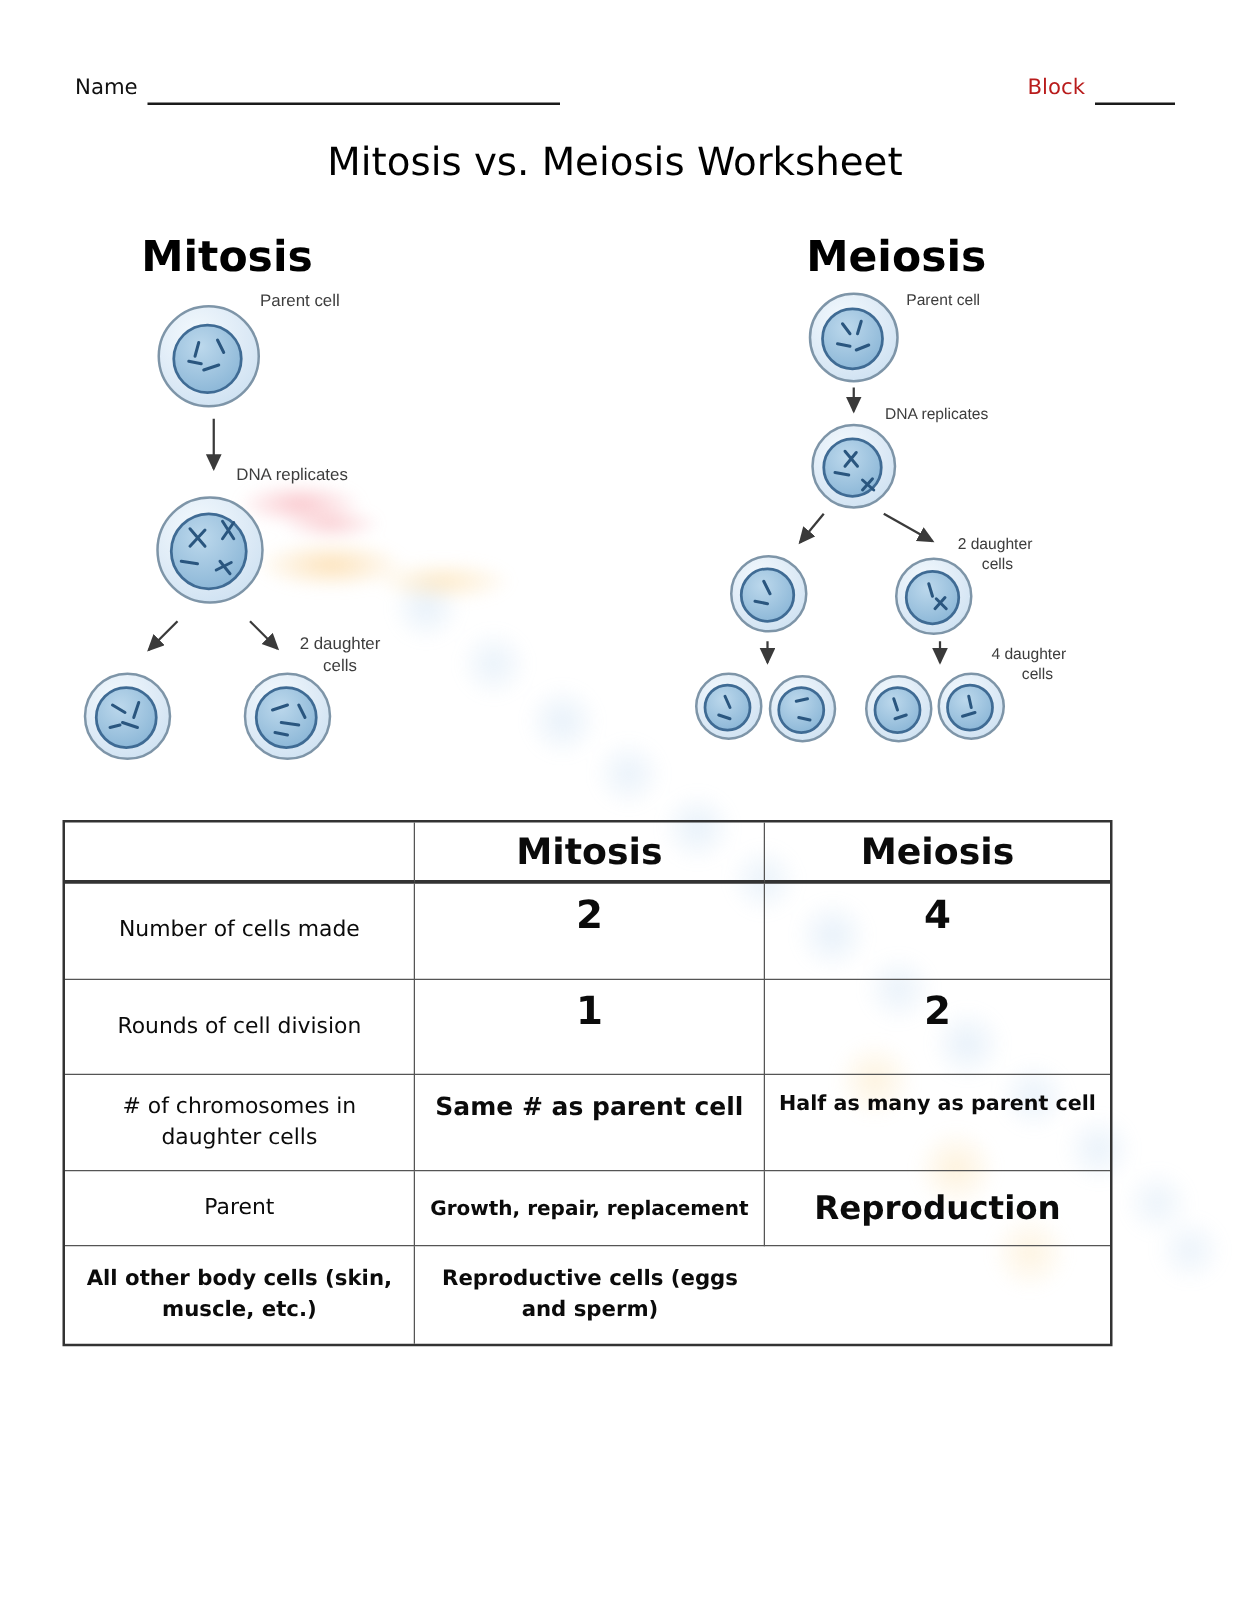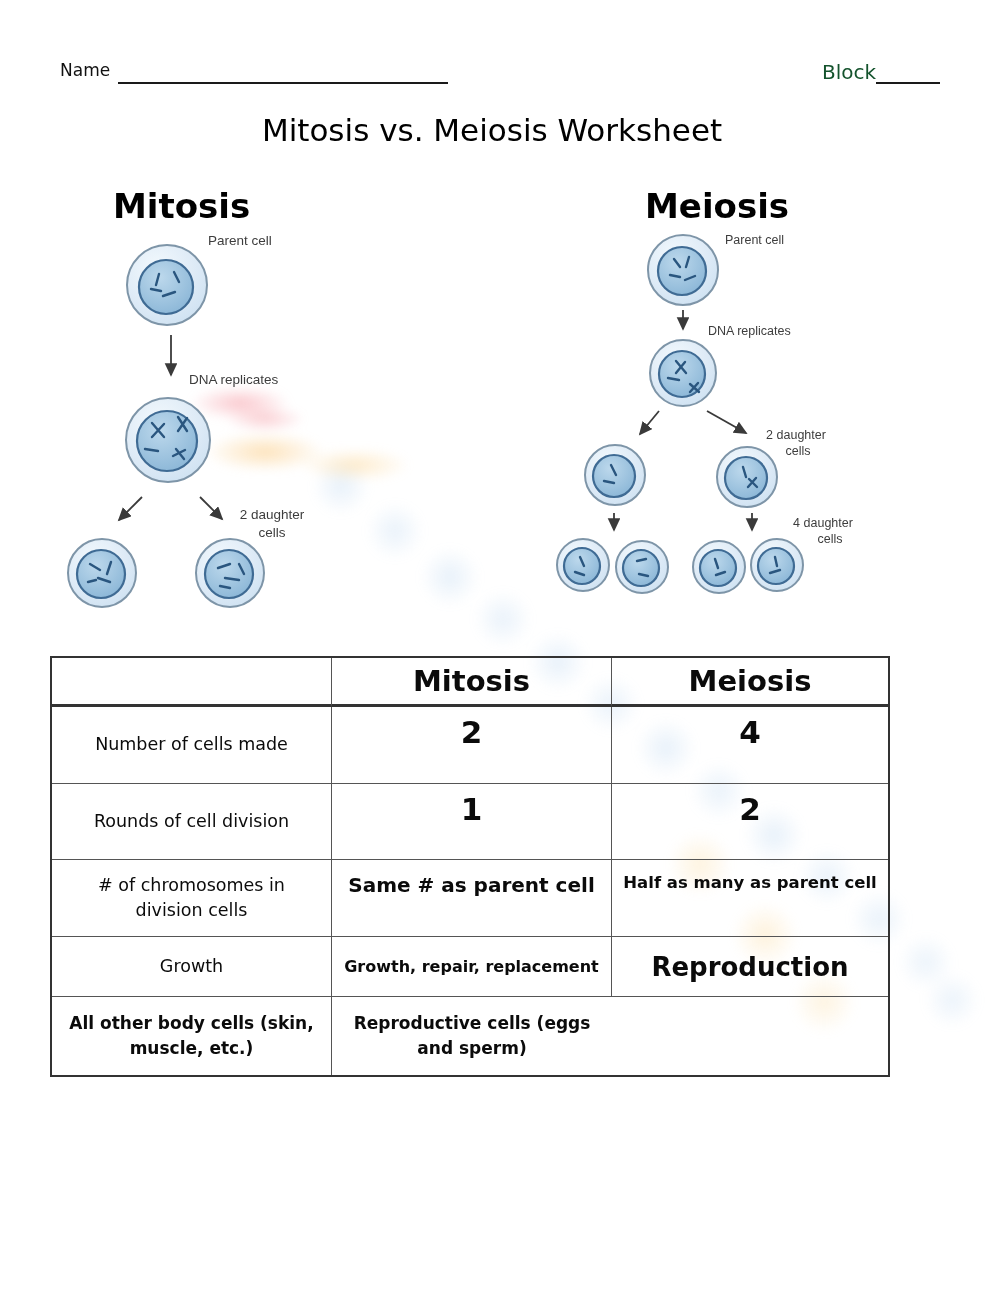--- a/index.html
+++ b/index.html
@@ -30,21 +30,21 @@
       radial-gradient(closest-side, rgba(250,212,140,0.28), rgba(255,255,255,0)) 668px 832px / 64px 64px no-repeat,
       radial-gradient(closest-side, rgba(250,212,140,0.30), rgba(255,255,255,0)) 732px 902px / 66px 66px no-repeat,
       radial-gradient(closest-side, rgba(250,212,140,0.26), rgba(255,255,255,0)) 792px 970px / 64px 64px no-repeat;
   }
 
   .abs { position:absolute; z-index:1; }
 
   
   .name-label  { left:60px;  top:60px;  font-size:17px; color:#111;text-align:center; }
   .name-line   { left:118px; top:60px;  width:330px; height:24px; border-bottom:2px solid #1a1a1a; }
-  .block-label { left:822px; top:60px;  font-size:20px; color:#14532d; }
+  .block-label { left:822px; top:60px;  font-size:17px; color:#b91c1c; }
   .block-line  { left:876px; top:60px;  width:64px;  height:24px; border-bottom:2px solid #1a1a1a; }
   .page-title  { left:0; top:112px; width:984px; text-align:center; font-size:31px; color:#000; }
 
   
   .diag-heading { font-size:34px; font-weight:700; color:#000; }
   .mitosis-heading { left:113px; top:186px; }
   .meiosis-heading { left:645px; top:186px; }
 
   
   .cellsvg { position:absolute; z-index:1; overflow:visible; }
@@ -235,24 +235,24 @@
     <div class="cell hdr last-col">Meiosis</div>
 
     <div class="cell rlabel">Number of cells made</div>
     <div class="cell num">2</div>
     <div class="cell num last-col">4</div>
 
     <div class="cell rlabel">Rounds of cell division</div>
     <div class="cell num">1</div>
     <div class="cell num last-col">2</div>
 
-    <div class="cell rlabel"># of chromosomes in division cells</div>
+    <div class="cell rlabel"># of chromosomes in daughter cells</div>
     <div class="cell ans-top f-same">Same # as parent cell</div>
     <div class="cell ans-top f-half last-col">Half as many as parent cell</div>
 
-    <div class="cell rlabel">Growth</div>
+    <div class="cell rlabel">Parent</div>
     <div class="cell f-growth">Growth, repair, replacement</div>
     <div class="cell f-repro last-col">Reproduction</div>
 
     <div class="cell f-type last-row">All other body cells (skin, muscle, etc.)</div>
     <div class="cell f-type last-col last-row">Reproductive cells (eggs and sperm)</div>
   </div>
 </div>
 
 </body></html>

